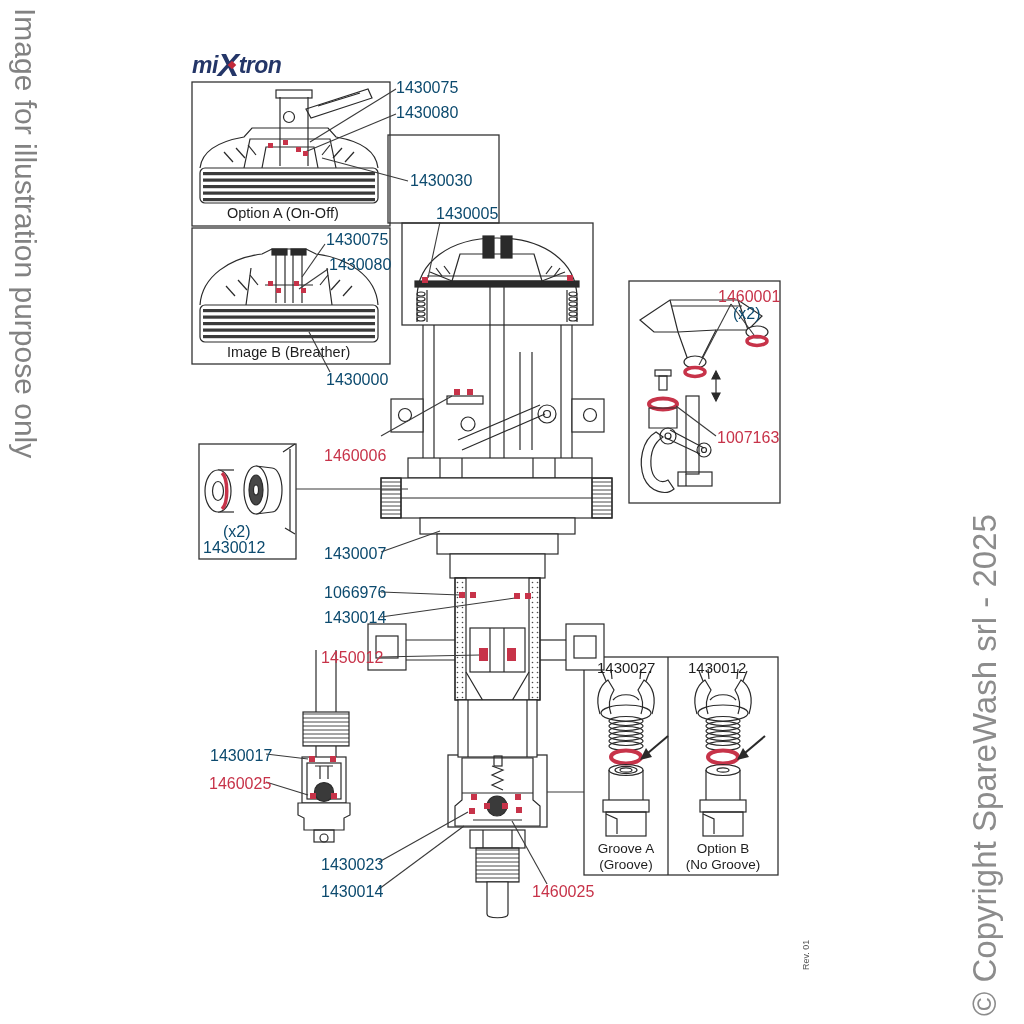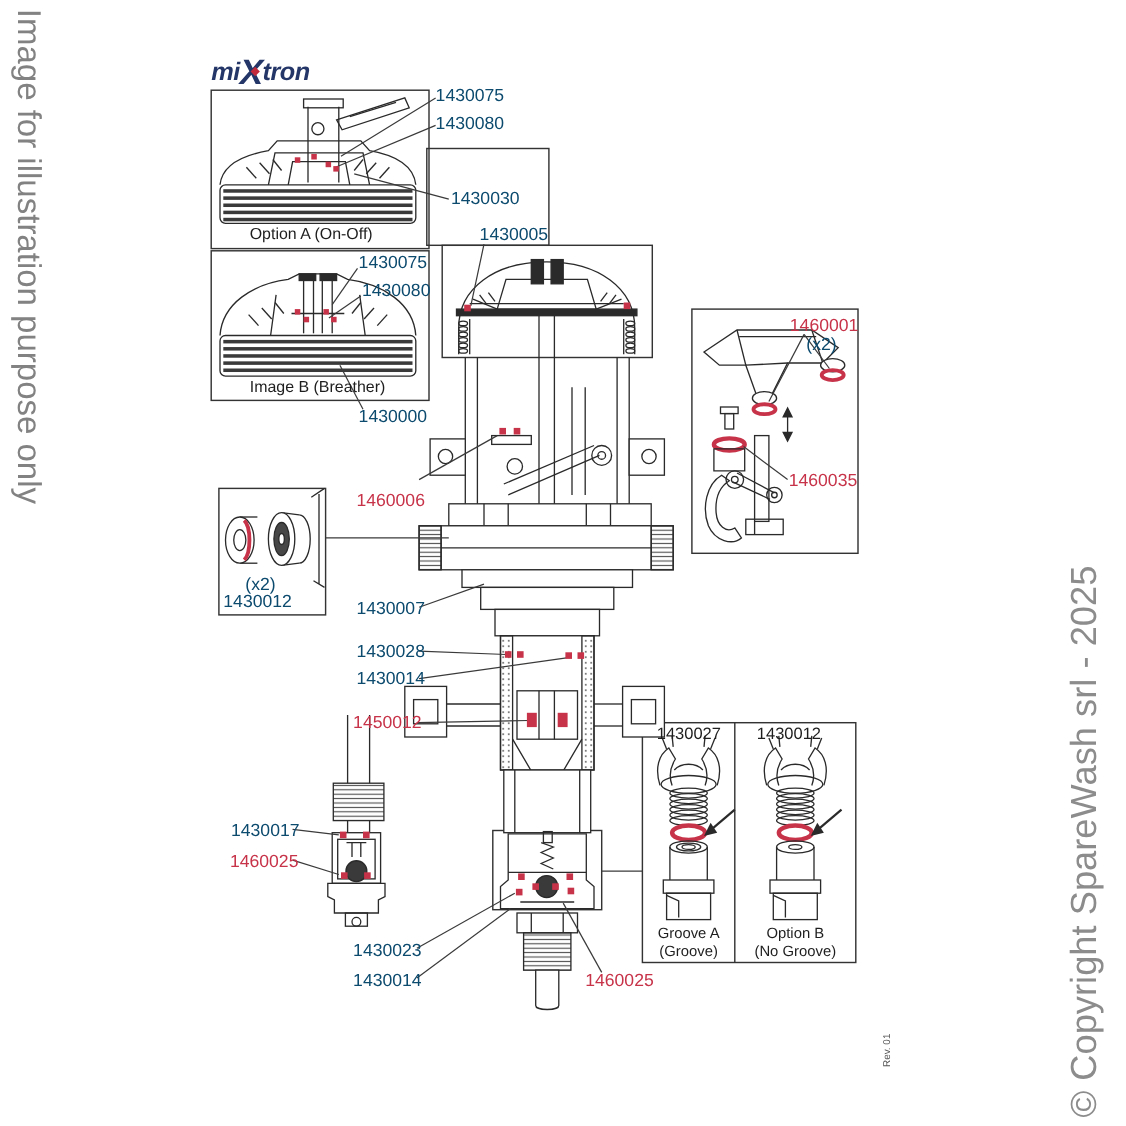--- a/index.html
+++ b/index.html
@@ -372,24 +372,24 @@
 <div class="lbl" style="left:436px;top:205px">1430005</div>
 <div class="lbl" style="left:326px;top:231px">1430075</div>
 <div class="lbl" style="left:329px;top:256px">1430080</div>
 <div class="lbl" style="left:326px;top:371px">1430000</div>
 <div class="lbl red" style="left:718px;top:288px">1460001</div>
 <div class="lbl" style="left:733px;top:305px">(x2)</div>
 <div class="lbl red" style="left:324px;top:447px">1460006</div>
 <div class="lbl" style="left:223px;top:523px">(x2)</div>
 <div class="lbl" style="left:203px;top:539px">1430012</div>
 <div class="lbl" style="left:324px;top:545px">1430007</div>
-<div class="lbl" style="left:324px;top:584px">1430028</div>
+<div class="lbl" style="left:324px;top:584px">1066976</div>
 <div class="lbl" style="left:324px;top:609px">1430014</div>
 <div class="lbl red" style="left:321px;top:649px">1450012</div>
-<div class="lbl red" style="left:717px;top:429px">1460035</div>
+<div class="lbl red" style="left:717px;top:429px">1007163</div>
 <div class="lbl" style="left:210px;top:747px">1430017</div>
 <div class="lbl red" style="left:209px;top:775px">1460025</div>
 <div class="lbl" style="left:321px;top:856px">1430023</div>
 <div class="lbl" style="left:321px;top:883px">1430014</div>
 <div class="lbl red" style="left:532px;top:883px">1460025</div>
 
 <div class="cap" style="left:199px;top:205px">Option A (On-Off)</div>
 <div class="cap" style="left:199px;top:344px">Image B (Breather)</div>
 
 <div class="phead" style="left:597px;top:659px">1430027</div>

